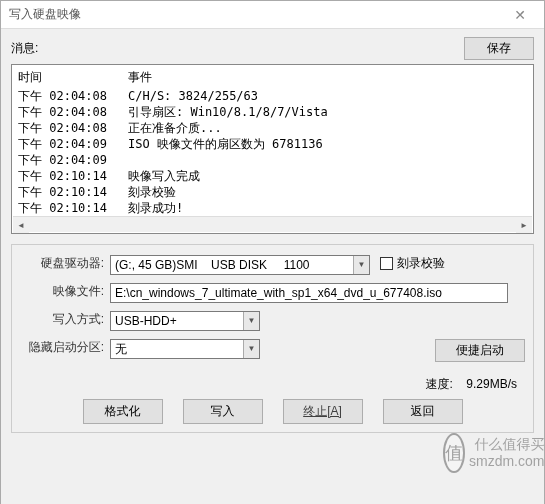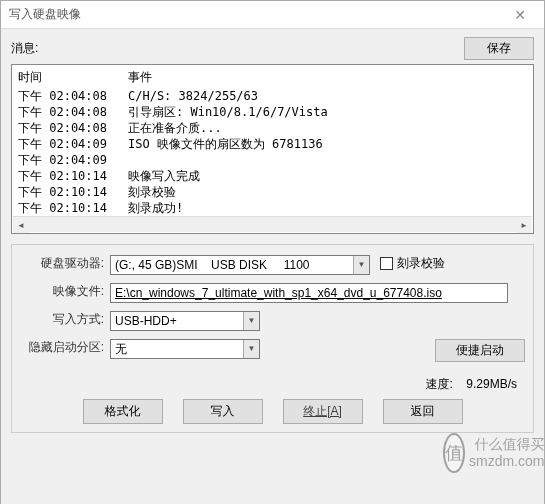--- a/index.html
+++ b/index.html
@@ -123,21 +123,20 @@
   padding-right: 6px;
   color: #333;
 }
 .input {
   background: #fff;
   border: 1px solid #7a7a7a;
   padding: 2px 4px;
   font-size: 12px;
   font-family: inherit;
   height: 20px;
-  text-decoration: underline;
 }
 .select {
   display: flex;
   align-items: center;
   background: #fff;
   border: 1px solid #7a7a7a;
   height: 20px;
 }
 .select .sval { flex: 1; padding: 0 4px; white-space: pre; }
 .select .sarrow {
@@ -234,21 +233,21 @@
         <div class="col-time">时间</div>
         <div class="col-event">事件</div>
       </div>
       <div class="log-body" id="log-body">
           <div class="log-row">
             <div class="col-time">下午 02:04:08</div>
             <div class="col-event">C/H/S: 3824/255/63</div>
           </div>
           <div class="log-row">
             <div class="col-time">下午 02:04:08</div>
-            <div class="col-event">引导扇区: Win10/8.1/6/7/Vista</div>
+            <div class="col-event">引导扇区: Win10/8.1/8/7/Vista</div>
           </div>
           <div class="log-row">
             <div class="col-time">下午 02:04:08</div>
             <div class="col-event">正在准备介质...</div>
           </div>
           <div class="log-row">
             <div class="col-time">下午 02:04:09</div>
             <div class="col-event">ISO 映像文件的扇区数为 6781136</div>
           </div>
           <div class="log-row">

